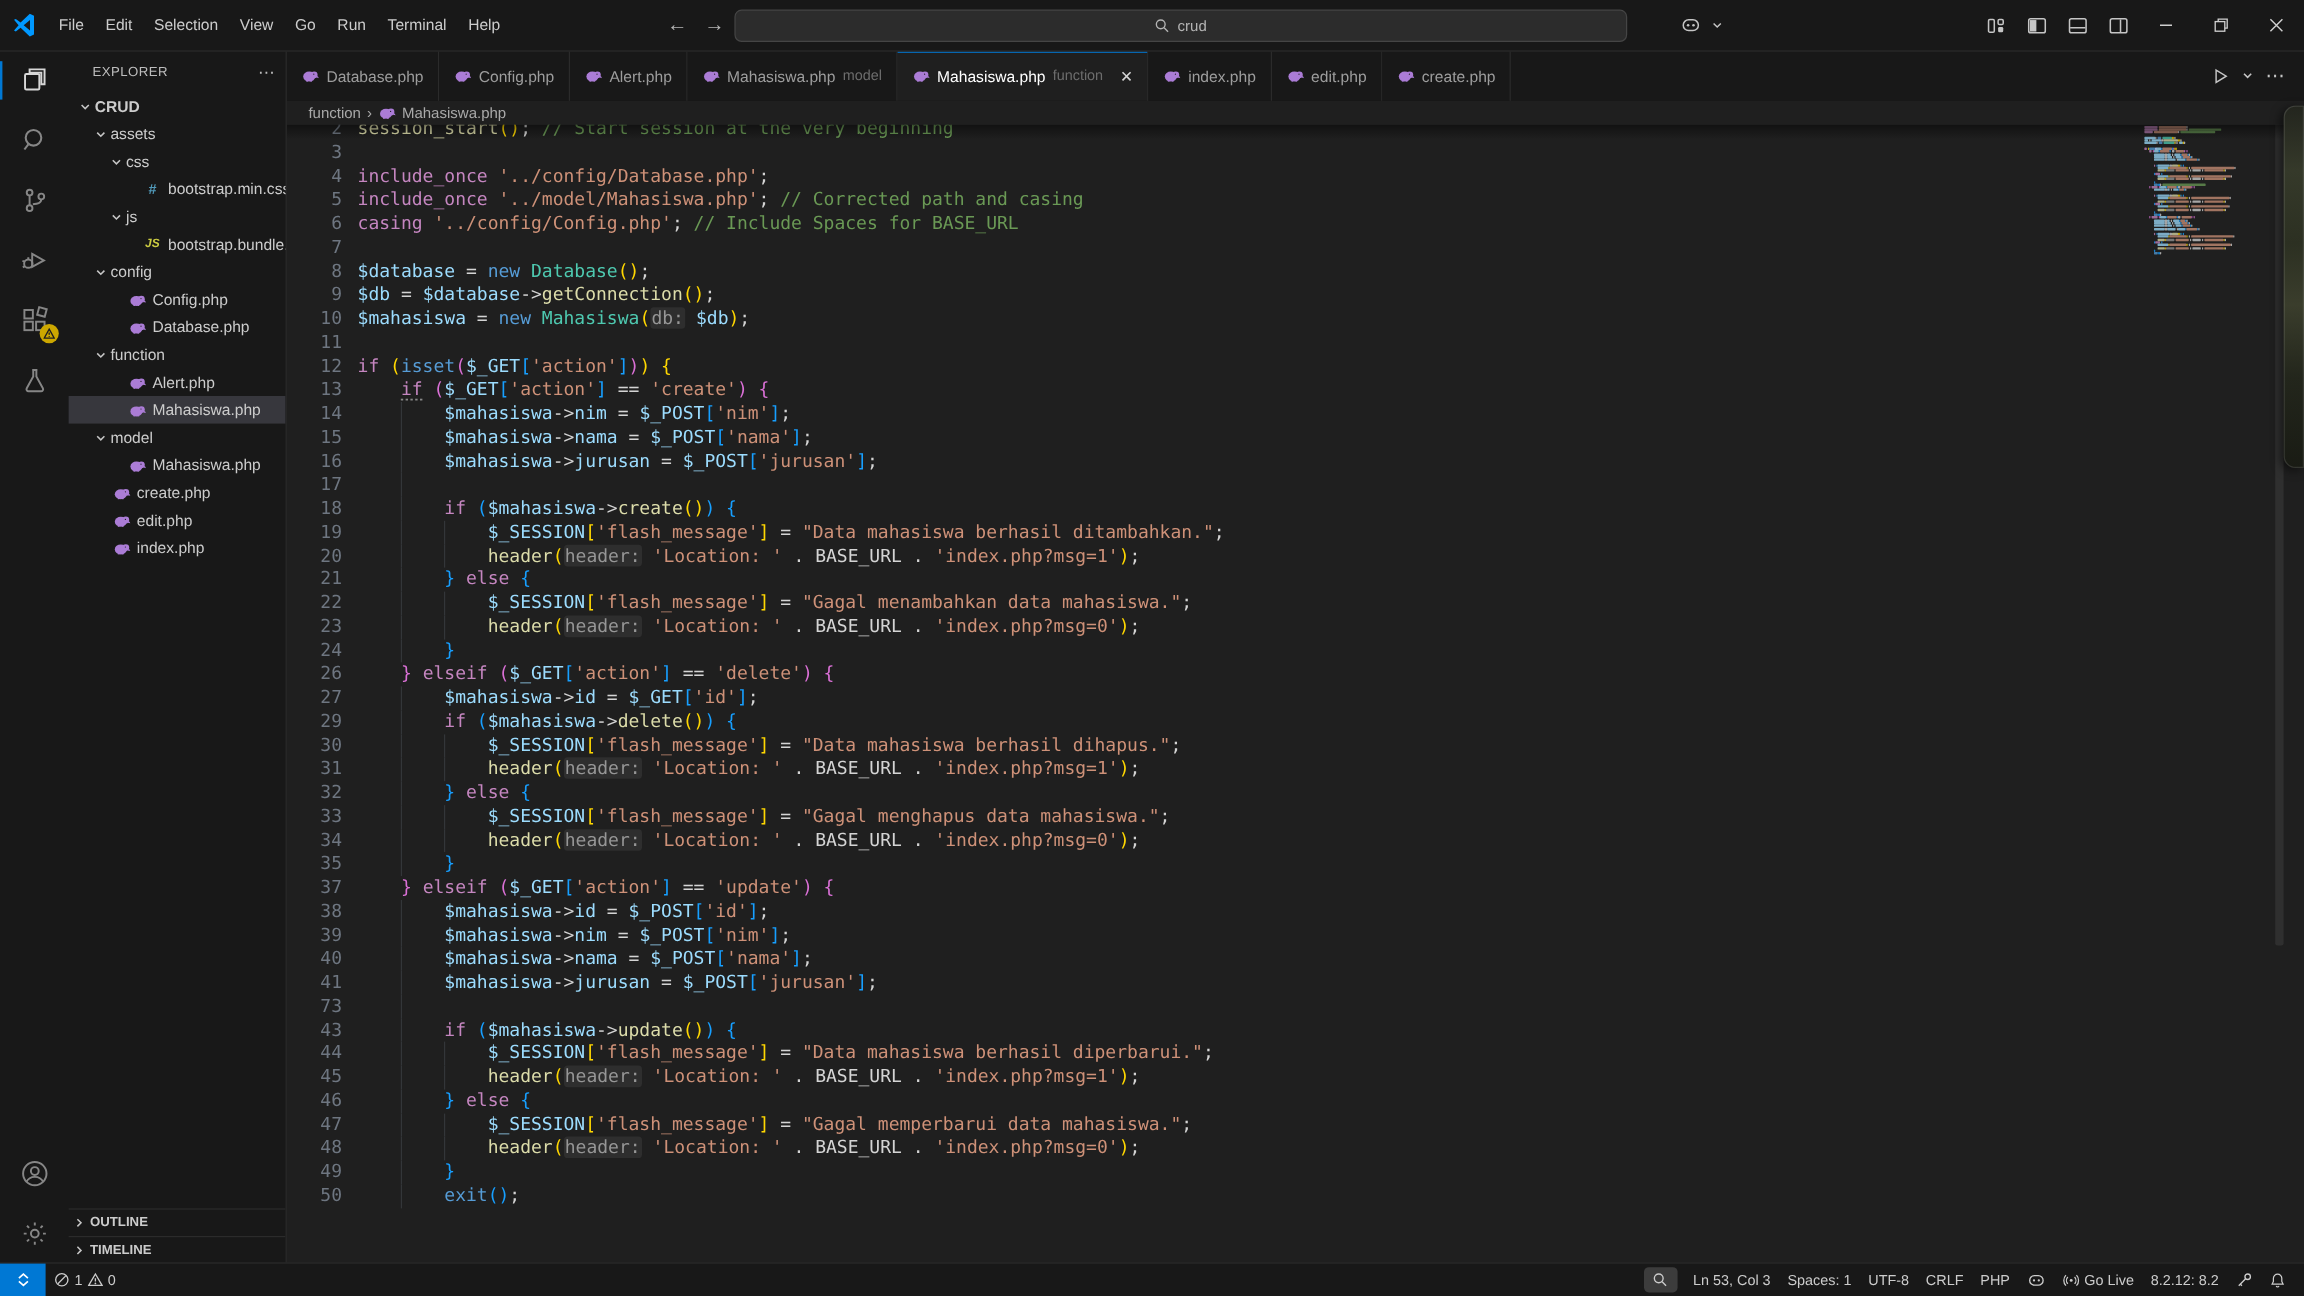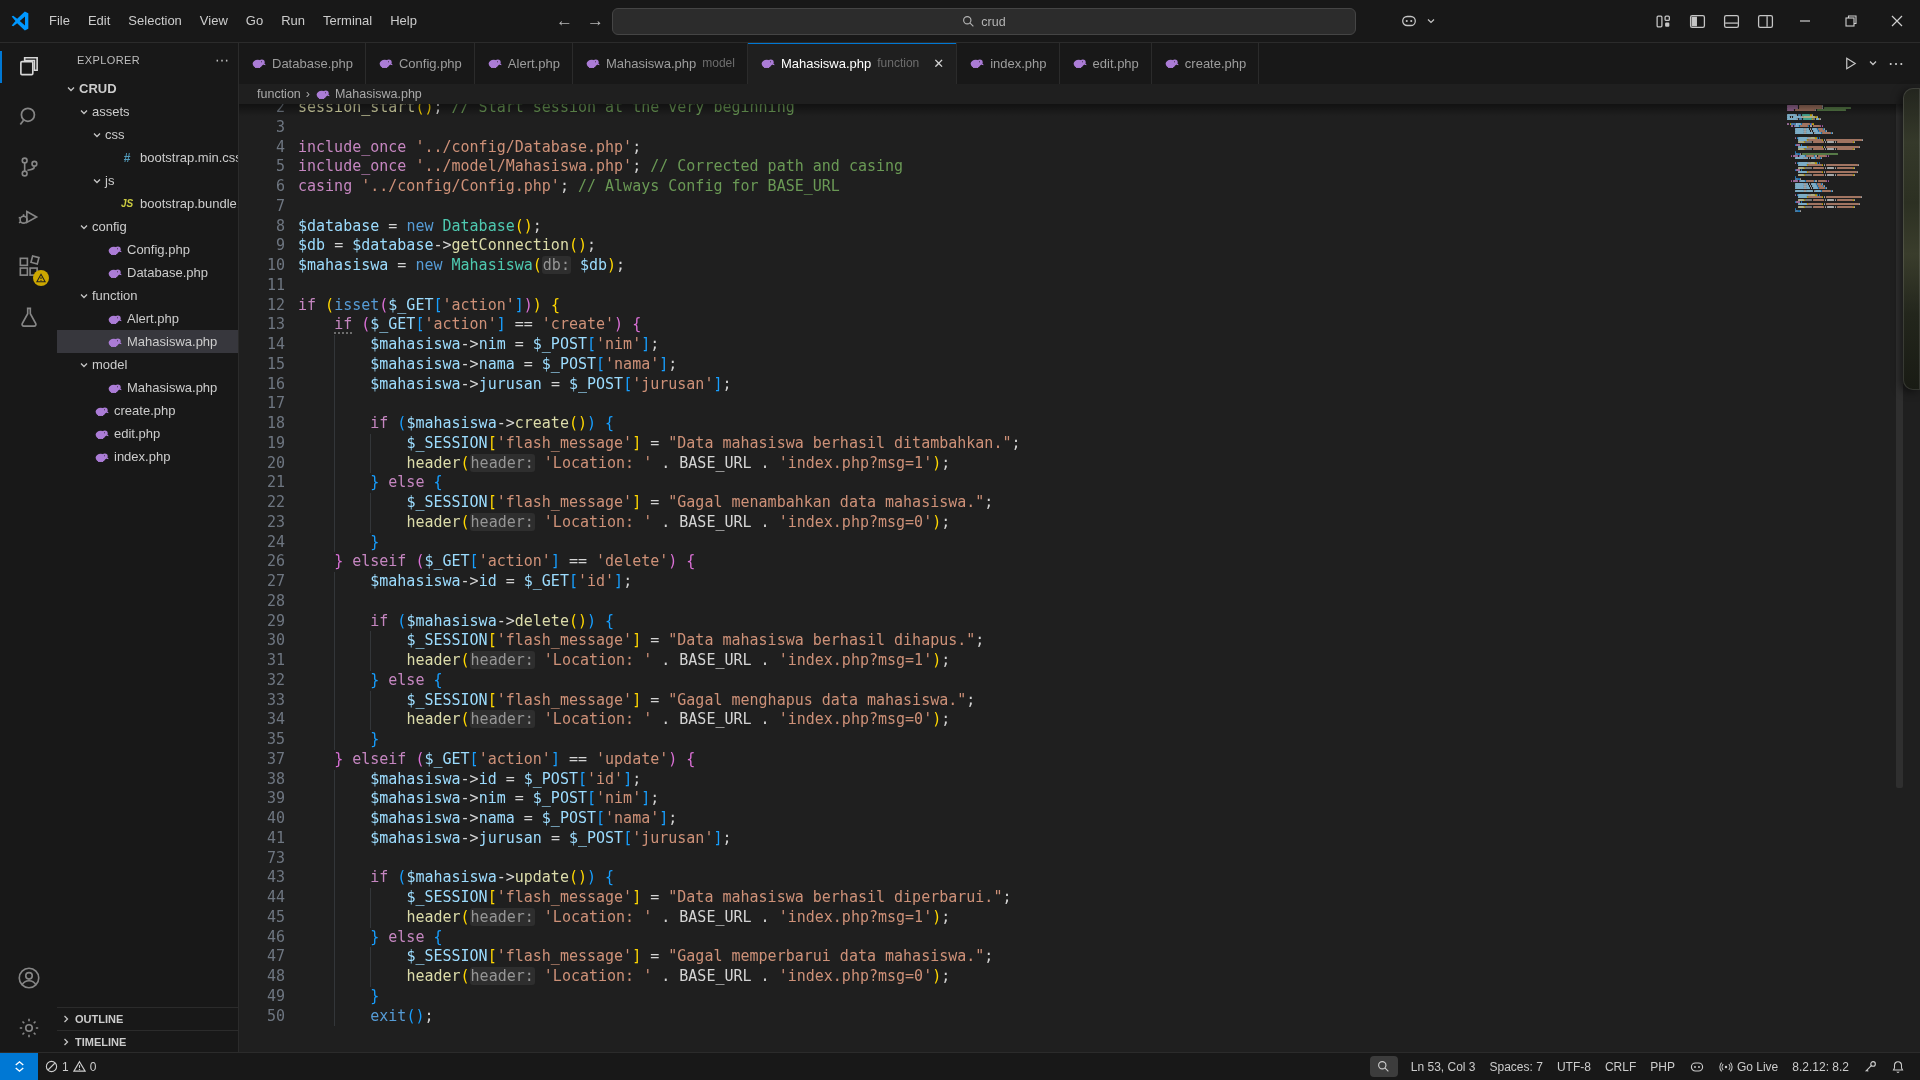--- a/index.html
+++ b/index.html
@@ -586,42 +586,41 @@
           </svg>
         </span>
       <span>Mahasiswa.php</span>
     </div>
     <div class="bc-shadow"></div>
     <div class="code" id="code">
         <div class="cl"><span class="ln">2</span><span class="lc"><span style="color:#DCDCAA">session_start</span><span style="color:#FFD700">(</span><span style="color:#FFD700">)</span><span style="color:#D4D4D4">;</span> <span style="color:#6A9955">// Start session at the very beginning</span></span></div>
         <div class="cl"><span class="ln">3</span><span class="lc"></span></div>
         <div class="cl"><span class="ln">4</span><span class="lc"><span style="color:#C586C0">include_once</span> <span style="color:#CE9178">'../config/Database.php'</span><span style="color:#D4D4D4">;</span></span></div>
         <div class="cl"><span class="ln">5</span><span class="lc"><span style="color:#C586C0">include_once</span> <span style="color:#CE9178">'../model/Mahasiswa.php'</span><span style="color:#D4D4D4">;</span> <span style="color:#6A9955">// Corrected path and casing</span></span></div>
-        <div class="cl"><span class="ln">6</span><span class="lc"><span style="color:#C586C0">casing</span> <span style="color:#CE9178">'../config/Config.php'</span><span style="color:#D4D4D4">;</span> <span style="color:#6A9955">// Always Config for BASE_URL</span></span></div>
+        <div class="cl"><span class="ln">6</span><span class="lc"><span style="color:#C586C0">casing</span> <span style="color:#CE9178">'../config/Config.php'</span><span style="color:#D4D4D4">;</span> <span style="color:#6A9955">// Include Spaces for BASE_URL</span></span></div>
         <div class="cl"><span class="ln">7</span><span class="lc"></span></div>
         <div class="cl"><span class="ln">8</span><span class="lc"><span style="color:#9CDCFE">$database</span> <span style="color:#D4D4D4">=</span> <span style="color:#569CD6">new</span> <span style="color:#4EC9B0">Database</span><span style="color:#FFD700">(</span><span style="color:#FFD700">)</span><span style="color:#D4D4D4">;</span></span></div>
         <div class="cl"><span class="ln">9</span><span class="lc"><span style="color:#9CDCFE">$db</span> <span style="color:#D4D4D4">=</span> <span style="color:#9CDCFE">$database</span><span style="color:#D4D4D4">-&gt;</span><span style="color:#DCDCAA">getConnection</span><span style="color:#FFD700">(</span><span style="color:#FFD700">)</span><span style="color:#D4D4D4">;</span></span></div>
         <div class="cl"><span class="ln">10</span><span class="lc"><span style="color:#9CDCFE">$mahasiswa</span> <span style="color:#D4D4D4">=</span> <span style="color:#569CD6">new</span> <span style="color:#4EC9B0">Mahasiswa</span><span style="color:#FFD700">(</span><span class="inlay" style="color:#969696">db:</span> <span style="color:#9CDCFE">$db</span><span style="color:#FFD700">)</span><span style="color:#D4D4D4">;</span></span></div>
         <div class="cl"><span class="ln">11</span><span class="lc"></span></div>
         <div class="cl"><span class="ln">12</span><span class="lc"><span style="color:#C586C0">if</span> <span style="color:#FFD700">(</span><span style="color:#569CD6">isset</span><span style="color:#DA70D6">(</span><span style="color:#9CDCFE">$_GET</span><span style="color:#179FFF">[</span><span style="color:#CE9178">'action'</span><span style="color:#179FFF">]</span><span style="color:#DA70D6">)</span><span style="color:#FFD700">)</span> <span style="color:#FFD700">{</span></span></div>
         <div class="cl"><span class="ln">13</span><span class="lc">    <span class="udot" style="color:#C586C0">if</span> <span style="color:#DA70D6">(</span><span style="color:#9CDCFE">$_GET</span><span style="color:#179FFF">[</span><span style="color:#CE9178">'action'</span><span style="color:#179FFF">]</span> <span style="color:#D4D4D4">==</span> <span style="color:#CE9178">'create'</span><span style="color:#DA70D6">)</span> <span style="color:#DA70D6">{</span></span></div>
         <div class="cl"><span class="ln">14</span><span class="lc"><span class="guide" style="left:36.12px"></span>        <span style="color:#9CDCFE">$mahasiswa</span><span style="color:#D4D4D4">-&gt;</span><span style="color:#9CDCFE">nim</span> <span style="color:#D4D4D4">=</span> <span style="color:#9CDCFE">$_POST</span><span style="color:#179FFF">[</span><span style="color:#CE9178">'nim'</span><span style="color:#179FFF">]</span><span style="color:#D4D4D4">;</span></span></div>
         <div class="cl"><span class="ln">15</span><span class="lc"><span class="guide" style="left:36.12px"></span>        <span style="color:#9CDCFE">$mahasiswa</span><span style="color:#D4D4D4">-&gt;</span><span style="color:#9CDCFE">nama</span> <span style="color:#D4D4D4">=</span> <span style="color:#9CDCFE">$_POST</span><span style="color:#179FFF">[</span><span style="color:#CE9178">'nama'</span><span style="color:#179FFF">]</span><span style="color:#D4D4D4">;</span></span></div>
         <div class="cl"><span class="ln">16</span><span class="lc"><span class="guide" style="left:36.12px"></span>        <span style="color:#9CDCFE">$mahasiswa</span><span style="color:#D4D4D4">-&gt;</span><span style="color:#9CDCFE">jurusan</span> <span style="color:#D4D4D4">=</span> <span style="color:#9CDCFE">$_POST</span><span style="color:#179FFF">[</span><span style="color:#CE9178">'jurusan'</span><span style="color:#179FFF">]</span><span style="color:#D4D4D4">;</span></span></div>
         <div class="cl"><span class="ln">17</span><span class="lc"><span class="guide" style="left:36.12px"></span></span></div>
         <div class="cl"><span class="ln">18</span><span class="lc"><span class="guide" style="left:36.12px"></span>        <span style="color:#C586C0">if</span> <span style="color:#179FFF">(</span><span style="color:#9CDCFE">$mahasiswa</span><span style="color:#D4D4D4">-&gt;</span><span style="color:#DCDCAA">create</span><span style="color:#FFD700">(</span><span style="color:#FFD700">)</span><span style="color:#179FFF">)</span> <span style="color:#179FFF">{</span></span></div>
         <div class="cl"><span class="ln">19</span><span class="lc"><span class="guide" style="left:36.12px"></span><span class="guide" style="left:72.24px"></span>            <span style="color:#9CDCFE">$_SESSION</span><span style="color:#FFD700">[</span><span style="color:#CE9178">'flash_message'</span><span style="color:#FFD700">]</span> <span style="color:#D4D4D4">=</span> <span style="color:#CE9178">"Data mahasiswa berhasil ditambahkan."</span><span style="color:#D4D4D4">;</span></span></div>
         <div class="cl"><span class="ln">20</span><span class="lc"><span class="guide" style="left:36.12px"></span><span class="guide" style="left:72.24px"></span>            <span style="color:#DCDCAA">header</span><span style="color:#FFD700">(</span><span class="inlay" style="color:#969696">header:</span> <span style="color:#CE9178">'Location: '</span> <span style="color:#D4D4D4">.</span> <span style="color:#D4D4D4">BASE_URL</span> <span style="color:#D4D4D4">.</span> <span style="color:#CE9178">'index.php?msg=1'</span><span style="color:#FFD700">)</span><span style="color:#D4D4D4">;</span></span></div>
         <div class="cl"><span class="ln">21</span><span class="lc"><span class="guide" style="left:36.12px"></span>        <span style="color:#179FFF">}</span> <span style="color:#C586C0">else</span> <span style="color:#179FFF">{</span></span></div>
         <div class="cl"><span class="ln">22</span><span class="lc"><span class="guide" style="left:36.12px"></span><span class="guide" style="left:72.24px"></span>            <span style="color:#9CDCFE">$_SESSION</span><span style="color:#FFD700">[</span><span style="color:#CE9178">'flash_message'</span><span style="color:#FFD700">]</span> <span style="color:#D4D4D4">=</span> <span style="color:#CE9178">"Gagal menambahkan data mahasiswa."</span><span style="color:#D4D4D4">;</span></span></div>
         <div class="cl"><span class="ln">23</span><span class="lc"><span class="guide" style="left:36.12px"></span><span class="guide" style="left:72.24px"></span>            <span style="color:#DCDCAA">header</span><span style="color:#FFD700">(</span><span class="inlay" style="color:#969696">header:</span> <span style="color:#CE9178">'Location: '</span> <span style="color:#D4D4D4">.</span> <span style="color:#D4D4D4">BASE_URL</span> <span style="color:#D4D4D4">.</span> <span style="color:#CE9178">'index.php?msg=0'</span><span style="color:#FFD700">)</span><span style="color:#D4D4D4">;</span></span></div>
         <div class="cl"><span class="ln">24</span><span class="lc"><span class="guide" style="left:36.12px"></span>        <span style="color:#179FFF">}</span></span></div>
         <div class="cl"><span class="ln">26</span><span class="lc">    <span style="color:#DA70D6">}</span> <span style="color:#C586C0">elseif</span> <span style="color:#DA70D6">(</span><span style="color:#9CDCFE">$_GET</span><span style="color:#179FFF">[</span><span style="color:#CE9178">'action'</span><span style="color:#179FFF">]</span> <span style="color:#D4D4D4">==</span> <span style="color:#CE9178">'delete'</span><span style="color:#DA70D6">)</span> <span style="color:#DA70D6">{</span></span></div>
         <div class="cl"><span class="ln">27</span><span class="lc"><span class="guide" style="left:36.12px"></span>        <span style="color:#9CDCFE">$mahasiswa</span><span style="color:#D4D4D4">-&gt;</span><span style="color:#9CDCFE">id</span> <span style="color:#D4D4D4">=</span> <span style="color:#9CDCFE">$_GET</span><span style="color:#179FFF">[</span><span style="color:#CE9178">'id'</span><span style="color:#179FFF">]</span><span style="color:#D4D4D4">;</span></span></div>
-        <div class="cl"><span class="ln">28</span><span class="lc"><span class="guide" style="left:36.12px"></span></span></div>
         <div class="cl"><span class="ln">29</span><span class="lc"><span class="guide" style="left:36.12px"></span>        <span style="color:#C586C0">if</span> <span style="color:#179FFF">(</span><span style="color:#9CDCFE">$mahasiswa</span><span style="color:#D4D4D4">-&gt;</span><span style="color:#DCDCAA">delete</span><span style="color:#FFD700">(</span><span style="color:#FFD700">)</span><span style="color:#179FFF">)</span> <span style="color:#179FFF">{</span></span></div>
         <div class="cl"><span class="ln">30</span><span class="lc"><span class="guide" style="left:36.12px"></span><span class="guide" style="left:72.24px"></span>            <span style="color:#9CDCFE">$_SESSION</span><span style="color:#FFD700">[</span><span style="color:#CE9178">'flash_message'</span><span style="color:#FFD700">]</span> <span style="color:#D4D4D4">=</span> <span style="color:#CE9178">"Data mahasiswa berhasil dihapus."</span><span style="color:#D4D4D4">;</span></span></div>
         <div class="cl"><span class="ln">31</span><span class="lc"><span class="guide" style="left:36.12px"></span><span class="guide" style="left:72.24px"></span>            <span style="color:#DCDCAA">header</span><span style="color:#FFD700">(</span><span class="inlay" style="color:#969696">header:</span> <span style="color:#CE9178">'Location: '</span> <span style="color:#D4D4D4">.</span> <span style="color:#D4D4D4">BASE_URL</span> <span style="color:#D4D4D4">.</span> <span style="color:#CE9178">'index.php?msg=1'</span><span style="color:#FFD700">)</span><span style="color:#D4D4D4">;</span></span></div>
         <div class="cl"><span class="ln">32</span><span class="lc"><span class="guide" style="left:36.12px"></span>        <span style="color:#179FFF">}</span> <span style="color:#C586C0">else</span> <span style="color:#179FFF">{</span></span></div>
         <div class="cl"><span class="ln">33</span><span class="lc"><span class="guide" style="left:36.12px"></span><span class="guide" style="left:72.24px"></span>            <span style="color:#9CDCFE">$_SESSION</span><span style="color:#FFD700">[</span><span style="color:#CE9178">'flash_message'</span><span style="color:#FFD700">]</span> <span style="color:#D4D4D4">=</span> <span style="color:#CE9178">"Gagal menghapus data mahasiswa."</span><span style="color:#D4D4D4">;</span></span></div>
         <div class="cl"><span class="ln">34</span><span class="lc"><span class="guide" style="left:36.12px"></span><span class="guide" style="left:72.24px"></span>            <span style="color:#DCDCAA">header</span><span style="color:#FFD700">(</span><span class="inlay" style="color:#969696">header:</span> <span style="color:#CE9178">'Location: '</span> <span style="color:#D4D4D4">.</span> <span style="color:#D4D4D4">BASE_URL</span> <span style="color:#D4D4D4">.</span> <span style="color:#CE9178">'index.php?msg=0'</span><span style="color:#FFD700">)</span><span style="color:#D4D4D4">;</span></span></div>
         <div class="cl"><span class="ln">35</span><span class="lc"><span class="guide" style="left:36.12px"></span>        <span style="color:#179FFF">}</span></span></div>
         <div class="cl"><span class="ln">37</span><span class="lc">    <span style="color:#DA70D6">}</span> <span style="color:#C586C0">elseif</span> <span style="color:#DA70D6">(</span><span style="color:#9CDCFE">$_GET</span><span style="color:#179FFF">[</span><span style="color:#CE9178">'action'</span><span style="color:#179FFF">]</span> <span style="color:#D4D4D4">==</span> <span style="color:#CE9178">'update'</span><span style="color:#DA70D6">)</span> <span style="color:#DA70D6">{</span></span></div>
         <div class="cl"><span class="ln">38</span><span class="lc"><span class="guide" style="left:36.12px"></span>        <span style="color:#9CDCFE">$mahasiswa</span><span style="color:#D4D4D4">-&gt;</span><span style="color:#9CDCFE">id</span> <span style="color:#D4D4D4">=</span> <span style="color:#9CDCFE">$_POST</span><span style="color:#179FFF">[</span><span style="color:#CE9178">'id'</span><span style="color:#179FFF">]</span><span style="color:#D4D4D4">;</span></span></div>
         <div class="cl"><span class="ln">39</span><span class="lc"><span class="guide" style="left:36.12px"></span>        <span style="color:#9CDCFE">$mahasiswa</span><span style="color:#D4D4D4">-&gt;</span><span style="color:#9CDCFE">nim</span> <span style="color:#D4D4D4">=</span> <span style="color:#9CDCFE">$_POST</span><span style="color:#179FFF">[</span><span style="color:#CE9178">'nim'</span><span style="color:#179FFF">]</span><span style="color:#D4D4D4">;</span></span></div>
@@ -715,21 +714,21 @@
       <div class="sb-zoombox">
         <svg width="13" height="13" viewBox="0 0 16 16">
             <circle cx="6.5" cy="6.5" r="4.5" fill="none" stroke="#ccc" stroke-width="1.4"></circle>
             <line x1="10" y1="10" x2="14" y2="14" stroke="#ccc" stroke-width="1.4"></line>
           </svg>
       </div>
       <div class="sb-item">
           <span>Ln 53, Col 3</span>
         </div>
       <div class="sb-item">
-          <span>Spaces: 7</span>
+          <span>Spaces: 1</span>
         </div>
       <div class="sb-item">
           <span>UTF-8</span>
         </div>
       <div class="sb-item">
           <span>CRLF</span>
         </div>
       <div class="sb-item">
           <span>PHP</span>
         </div>

